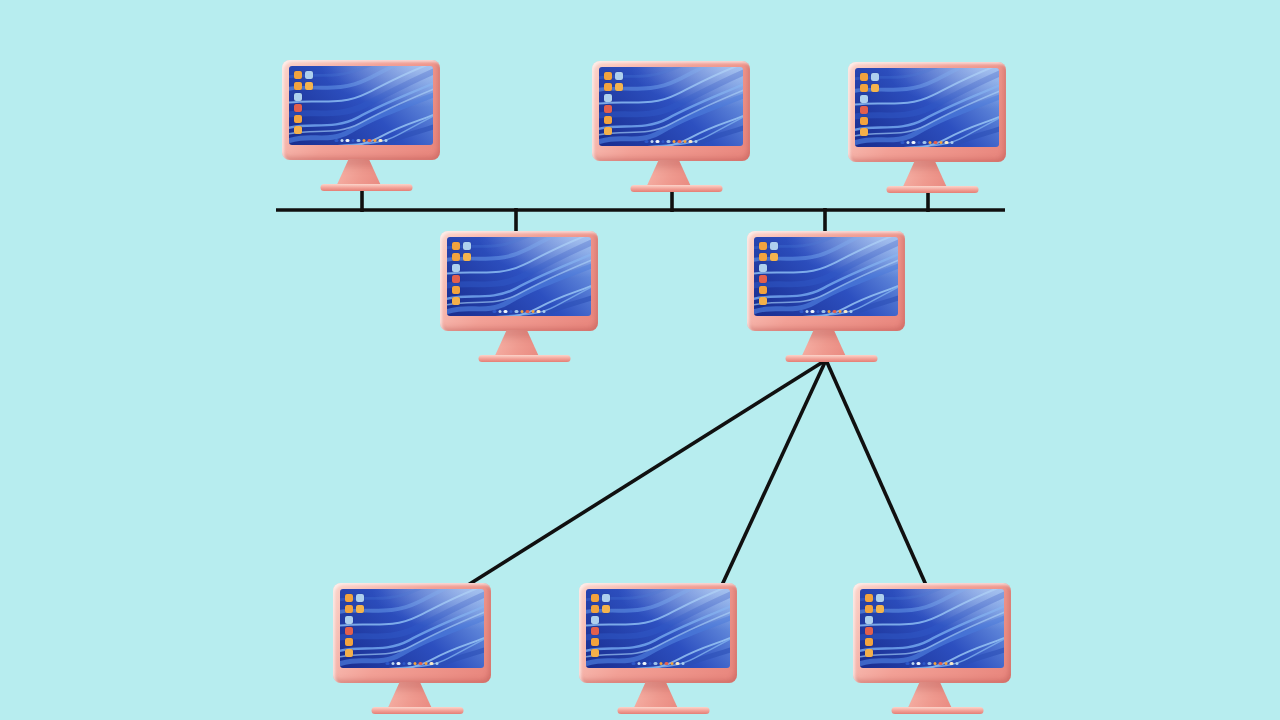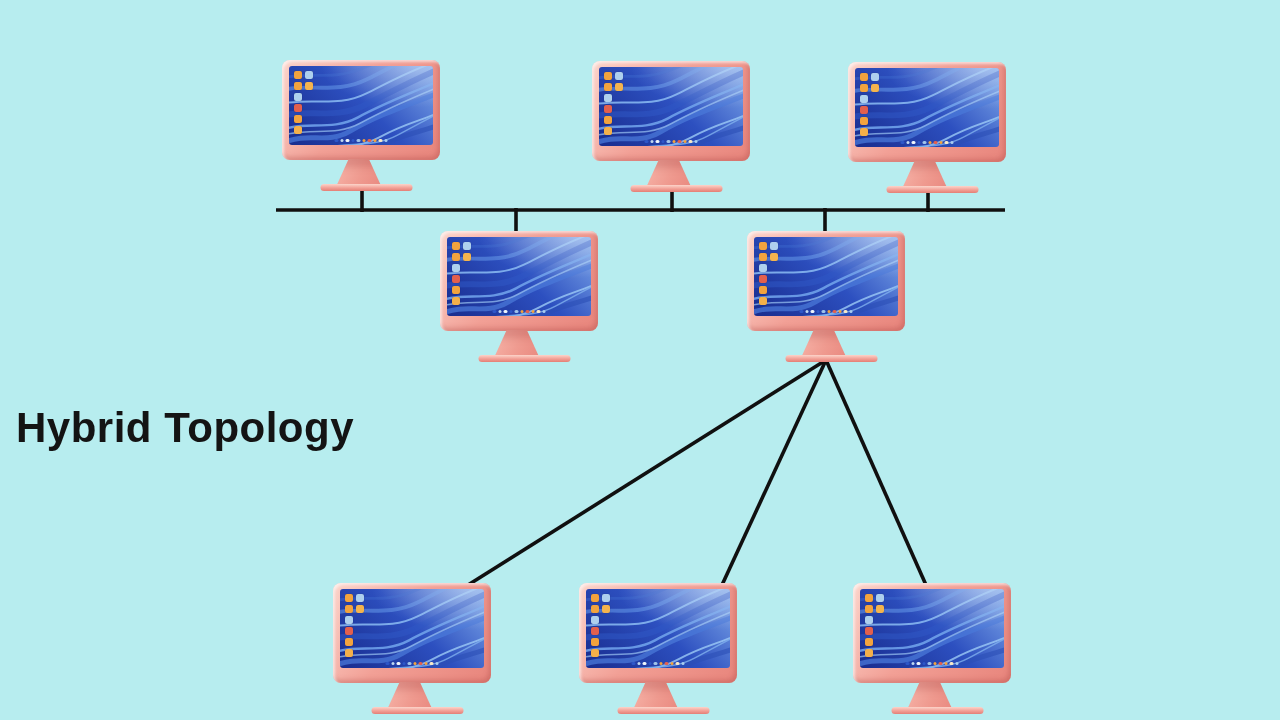--- a/index.html
+++ b/index.html
@@ -57,21 +57,20 @@
       <line x1="276" y1="210" x2="1005" y2="210"></line>
       <line x1="362" y1="185" x2="362" y2="212"></line>
       <line x1="672" y1="186" x2="672" y2="212"></line>
       <line x1="928" y1="187" x2="928" y2="212"></line>
       <line x1="516" y1="208" x2="516" y2="234"></line>
       <line x1="825" y1="208" x2="825" y2="234"></line>
       <line x1="826" y1="360" x2="468" y2="585"></line>
       <line x1="826" y1="360" x2="722" y2="585"></line>
       <line x1="826" y1="360" x2="926" y2="585"></line>
     </svg>
-  <h1 class="title">Hybrid Topology</h1>
   <div id="nodes">
       <div class="monitor" style="left: 282px; top: 60px;">
     <div class="mbody">
       <div class="screen">
         <svg class="waves" viewBox="0 0 146 80" preserveAspectRatio="none" aria-hidden="true">
           <path d="M-6 78 C 20 66, 38 80, 62 66 S 108 44, 150 28" stroke="#4a78d8" stroke-width="5" opacity=".75"></path>
           <path d="M-6 64 C 18 56, 44 66, 70 52 S 118 30, 150 16" stroke="#6fa1ea" stroke-width="2.5" opacity=".9"></path>
           <path d="M-6 50 C 22 44, 48 54, 76 40 S 122 16, 150 4" stroke="#2f58c4" stroke-width="6" opacity=".55"></path>
           <path d="M-6 38 C 24 32, 50 42, 78 28 S 120 6, 148 -4" stroke="#86b6f0" stroke-width="2" opacity=".9"></path>
           <path d="M-6 24 C 20 18, 50 28, 78 14 S 118 -8, 146 -14" stroke="#5c8ee2" stroke-width="4" opacity=".65"></path>

